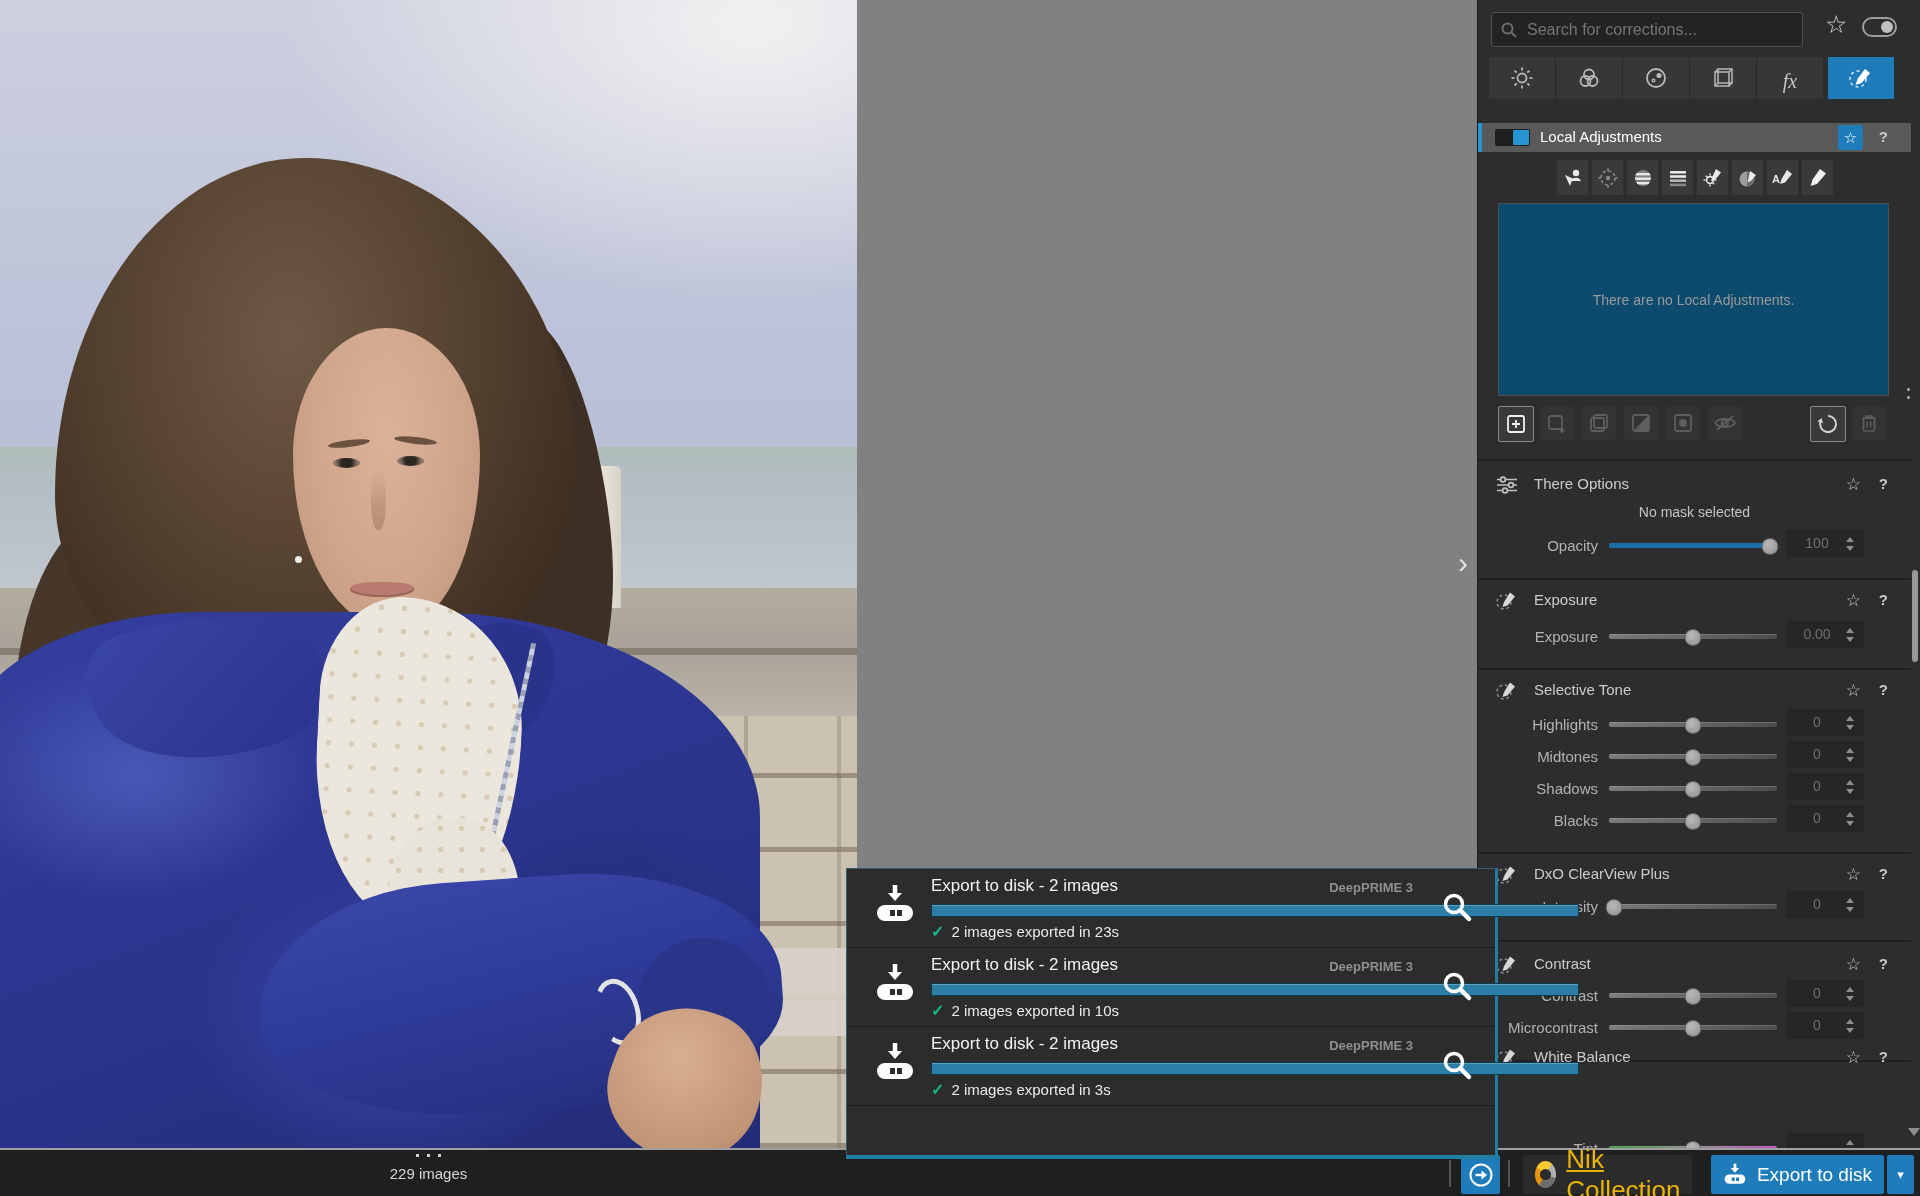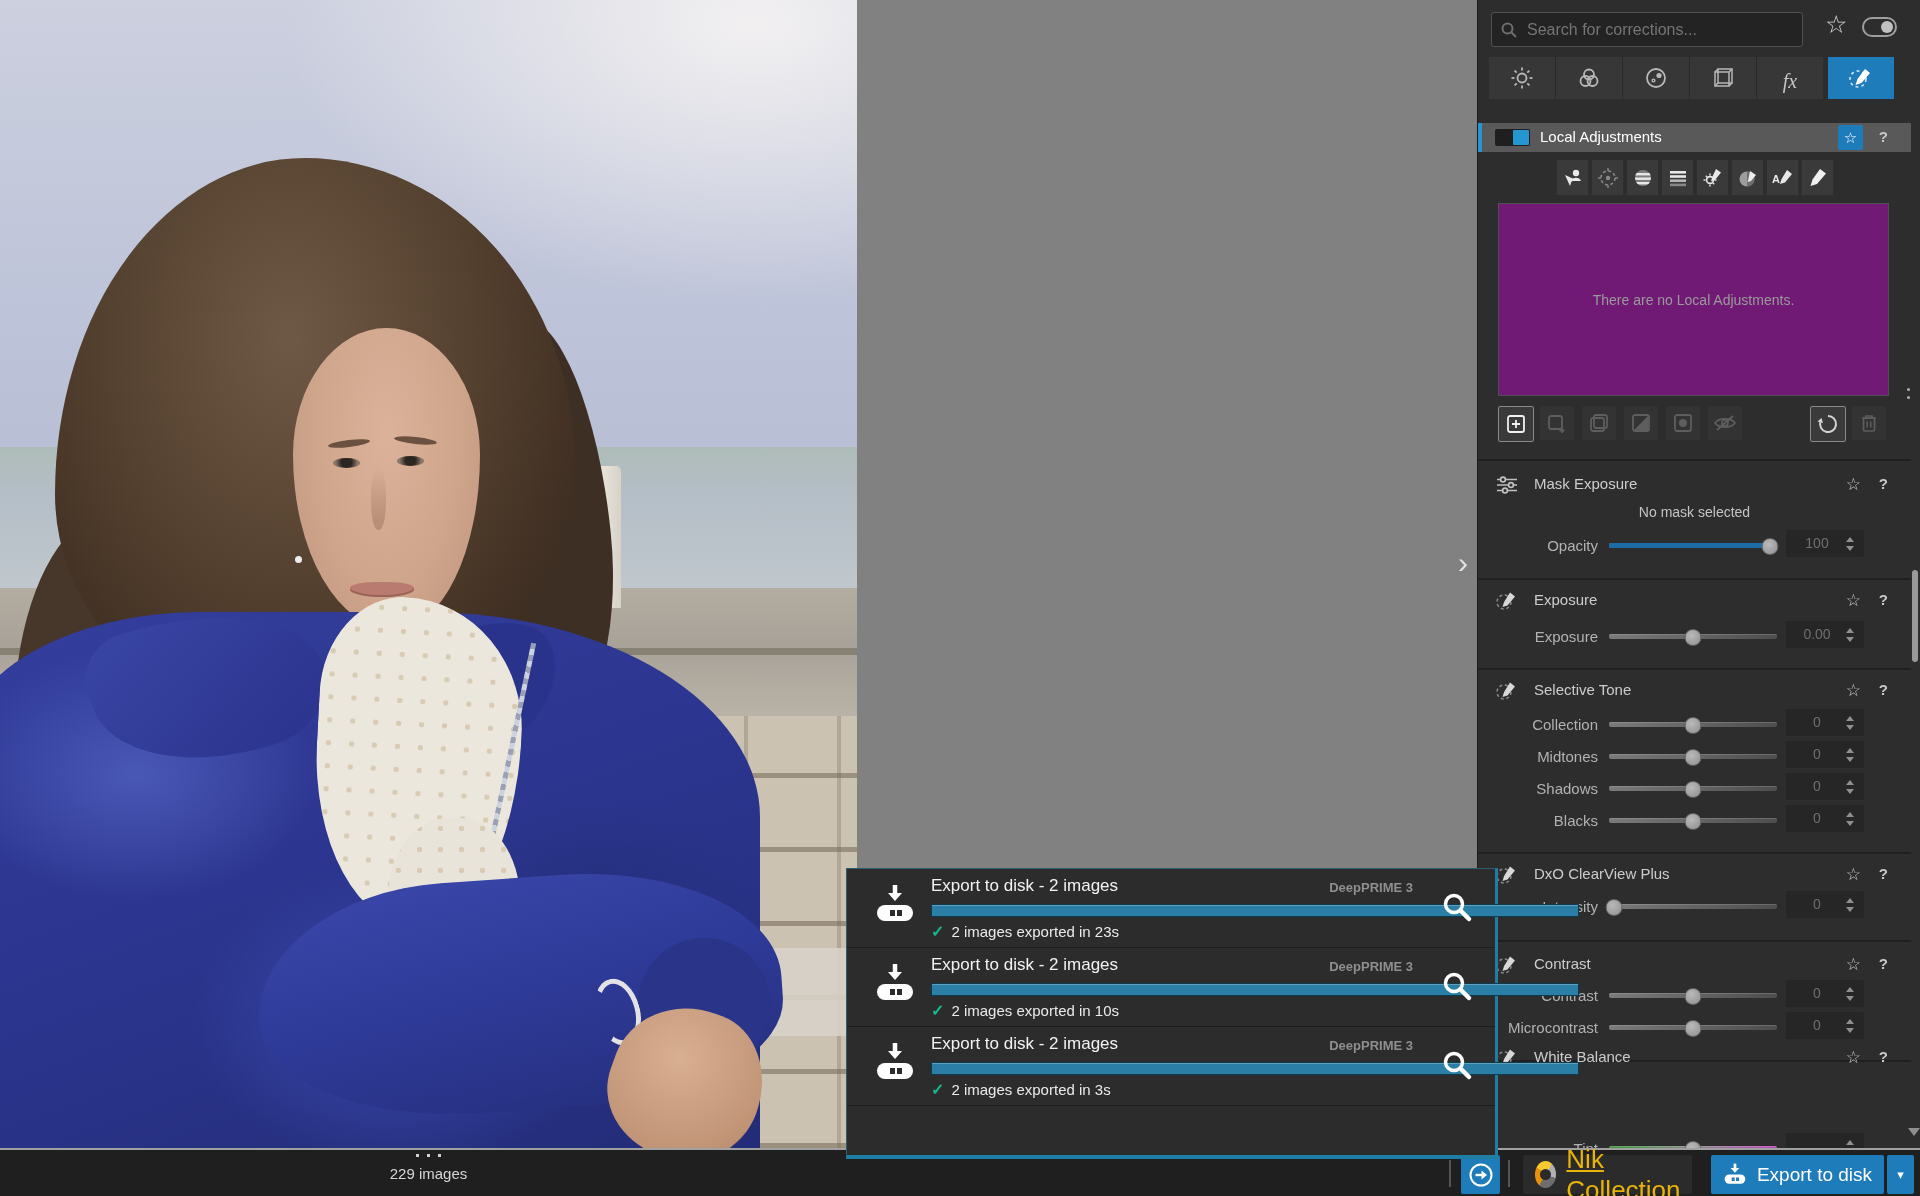--- a/index.html
+++ b/index.html
@@ -102,21 +102,21 @@
   .la-header .stripe{position:absolute;left:0;top:0;width:4px;height:29px;background:#2596d1;}
   .la-toggle{position:absolute;left:17px;top:6px;width:35px;height:17px;background:#1f1f1f;border-radius:2px;}
   .la-toggle .knob{position:absolute;right:1px;top:1px;width:16px;height:15px;background:#2596d1;border-radius:1px;}
   .la-title{position:absolute;left:62px;top:5px;font-size:15px;color:#fff;}
   .la-star{position:absolute;left:360px;top:2px;width:25px;height:25px;background:#1f7cba;border-radius:2px;
     color:#fff;font-size:15px;text-align:center;line-height:25px;}
   .p-help{position:absolute;right:23px;top:5px;font-size:15px;font-weight:bold;color:#c9c9c9;}
   .la-tools{position:absolute;left:78px;top:159px;display:flex;gap:2px;}
   .ltool{width:33px;height:37px;background:#3a3a3a;border:1px solid #2e2e2e;box-sizing:border-box;
     display:flex;align-items:center;justify-content:center;}
-  .la-empty{position:absolute;left:20px;top:203px;width:389px;height:191px;background:#701a75;
+  .la-empty{position:absolute;left:20px;top:203px;width:389px;height:191px;background:#0c4a6e;
     border:1px solid #4f4f4f;display:flex;align-items:center;justify-content:center;}
   .la-empty span{color:#9a9a9a;font-size:14px;}
   .act{position:absolute;top:406px;width:34px;height:34px;background:#333;border-radius:2px;
     display:flex;align-items:center;justify-content:center;}
   .act.bright{border:1px solid #8a8a8a;background:#3a3a3a;}
   .divider{position:absolute;left:0;width:433px;height:2px;background:#202020;}
 
   .phead{position:absolute;left:0;width:433px;height:30px;}
   .phead .picon{position:absolute;left:17px;top:4px;}
   .phead .ptitle{position:absolute;left:56px;top:5px;font-size:15px;color:#cccccc;}
@@ -451,21 +451,21 @@
           <g stroke="#c0c0c0" stroke-width="1.7" fill="none">
             <path d="M2 5.5 h20 M2 11 h20 M2 16.5 h20"></path>
           </g>
           <g fill="#2d2d2d" stroke="#c0c0c0" stroke-width="1.7">
             <circle cx="8" cy="5.5" r="2.4"></circle>
               <circle cx="16" cy="11" r="2.4"></circle>
               <circle cx="10" cy="16.5" r="2.4"></circle>
           </g>
         </svg>
       </span>
-      <span class="ptitle">Mask Exposure</span>
+      <span class="ptitle">There Options</span>
       <span class="pstar">☆</span>
       <span class="p-help">?</span>
     </div>
     <div class="center-note" style="top:504px;">No mask selected</div>
     <div class="srow" style="top:531px;">
       <span class="slabel">Opacity</span>
       <div class="strack">
         <div class="sfill" style="width: 96%;"></div>
         <div class="sthumb" style="left: 96%;"></div>
       </div>
@@ -508,21 +508,21 @@
         <svg width="24" height="22" viewBox="0 0 24 22">
           <circle cx="9" cy="12" r="7" fill="none" stroke="#8a8a8a" stroke-width="1.5" stroke-dasharray="3 2.6"></circle>
           <path d="M15 2.5 l5 4 -7.5 9 -5 1.6 1.6 -5 z" fill="#d8d8d8"></path>
         </svg>
       </span>
       <span class="ptitle">Selective Tone</span>
       <span class="pstar">☆</span>
       <span class="p-help">?</span>
     </div>
     <div class="srow" style="top:710px;">
-      <span class="slabel">Collection</span>
+      <span class="slabel">Highlights</span>
       <div class="strack">
         <div class="sthumb" style="left: 50%;"></div>
       </div>
       <div class="sval">0</div>
       <div class="sspin">
         <i class="tri-u"></i>
         <i class="tri-d"></i>
       </div>
     </div>
     <div class="srow" style="top:742px;">

